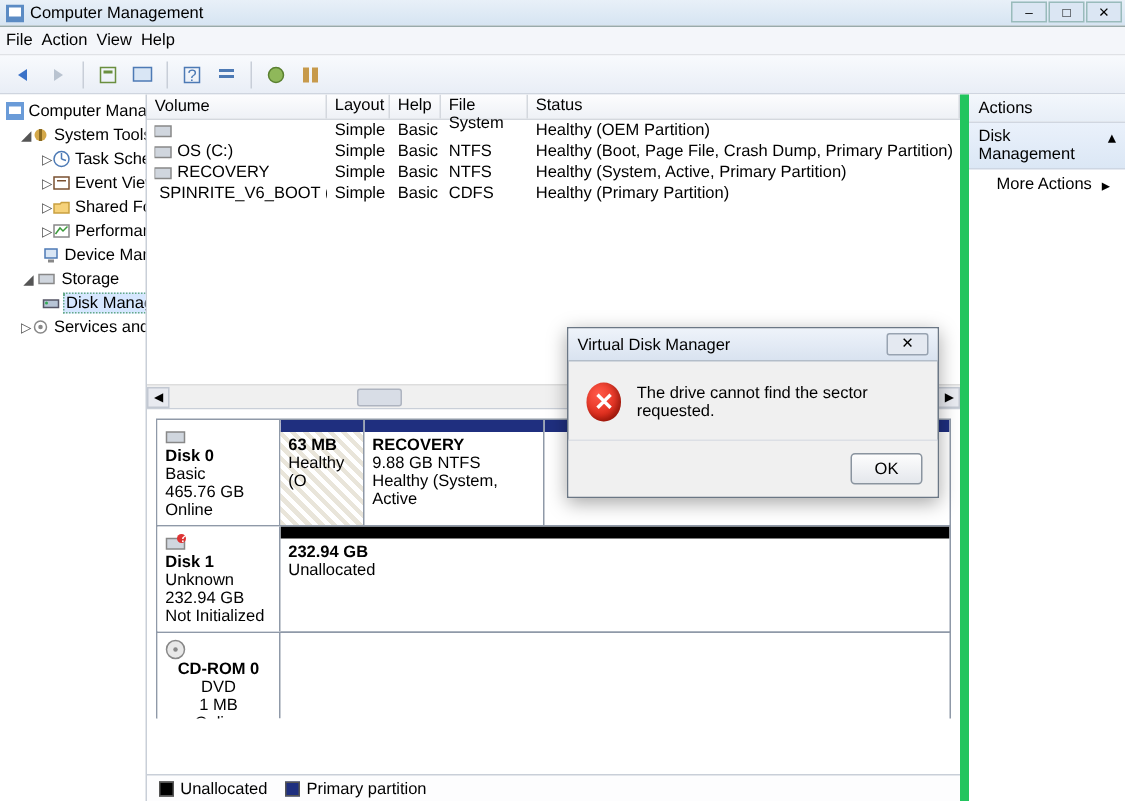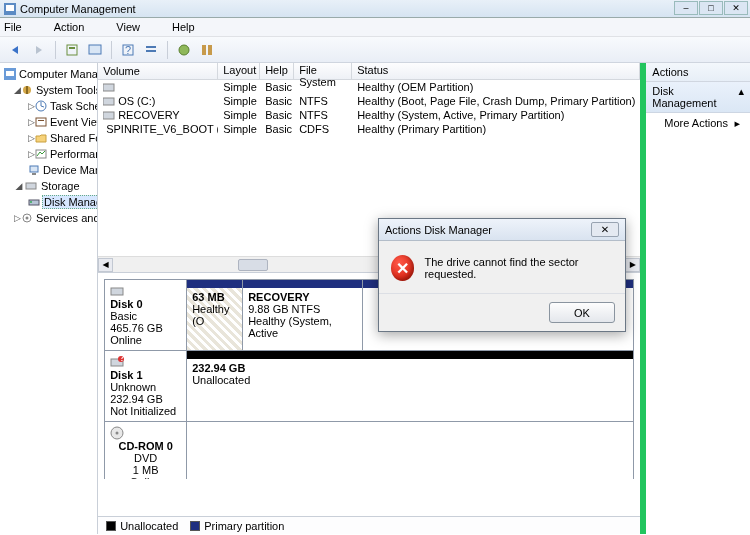--- a/index.html
+++ b/index.html
@@ -3,21 +3,21 @@
 <meta charset="utf-8">
 <style>
 * { box-sizing: border-box; margin: 0; padding: 0; font-family: "Segoe UI", Tahoma, sans-serif; font-size: 11px; }
 body { background: #fff; width: 750px; height: 535px; overflow: hidden; position: relative; }
 
 .titlebar { height: 18px; background: linear-gradient(#e8f0f8,#d6e4f2); border-bottom: 1px solid #9aa; display: flex; align-items: center; padding: 0 4px; }
 .titlebar .icon { width: 12px; height: 12px; margin-right: 4px; }
 .titlebar-btns { position: absolute; right: 2px; top: 1px; display: flex; gap: 1px; }
 .titlebar-btns div { width: 24px; height: 14px; background: #dbe6f3; border: 1px solid #9bb; font-size: 9px; text-align: center; line-height: 12px; }
 
-.menubar { height: 19px; background: #f4f6fa; border-bottom: 1px solid #e0e2e6; display: flex; align-items: center; padding-left: 4px; gap: 32px; }
+.menubar { height: 19px; background: #f4f6fa; border-bottom: 1px solid #e0e2e6; display: flex; align-items: center; padding-left: 4px; gap: 6px; }
 .menubar span { cursor: default; }
 
 .toolbar { height: 26px; background: linear-gradient(#f8fafd,#e9eef6); border-bottom: 1px solid #cfd5df; display: flex; align-items: center; padding-left: 6px; gap: 3px; }
 .tbtn { width: 20px; height: 20px; display: flex; align-items: center; justify-content: center; border: 1px solid transparent; }
 .sep { width: 1px; height: 18px; background: #c8ced8; margin: 0 3px; }
 
 .workspace { display: flex; height: 471px; }
 
 .tree { width: 138px; border-right: 1px solid #c9cfd8; padding: 3px 2px; overflow: hidden; background: #fff; }
 .tree-row { display: flex; align-items: center; height: 16px; padding-left: 2px; white-space: nowrap; }
@@ -59,21 +59,21 @@
 .actions h3 { background:linear-gradient(#f3f7fc,#e7eef7); border-bottom:1px solid #d0d6e0; padding:3px 6px; font-weight:normal; font-size:11px; }
 .act-head { background:linear-gradient(#eaf1fb,#dbe7f5); padding:3px 6px; border-bottom:1px solid #cdd6e3; display:flex; justify-content:space-between; }
 .act-item { padding:4px 10px 4px 18px; display:flex; justify-content:space-between; }
 
 .dialog { position:absolute; left:378px; top:218px; width:248px; background:#f0f0f0; border:1px solid #6b7785; box-shadow:0 3px 12px rgba(0,0,0,.35); }
 .dlg-title { height:22px; background:linear-gradient(#eef3fa,#d9e3f0); border-bottom:1px solid #b3bdc9; display:flex; align-items:center; padding:0 6px; font-size:11px; }
 .dlg-close { margin-left:auto; width:28px; height:15px; background:#e4e9f1; border:1px solid #98a3b1; border-radius:2px; text-align:center; font-size:10px; line-height:13px; }
 .dlg-body { padding:14px 12px 12px 12px; display:flex; gap:10px; align-items:center; border-bottom:1px solid #dcdfe5; }
 .err-icon { width:26px; height:26px; border-radius:50%; background:radial-gradient(circle at 35% 30%,#ff5a4a,#cc1100); display:flex; align-items:center; justify-content:center; color:#fff; font-weight:bold; font-size:16px; box-shadow:inset -2px -2px 4px rgba(0,0,0,.3); }
 .dlg-btns { padding:8px 10px; display:flex; justify-content:flex-end; background:#f0f0f0; }
-.dlg-btns button { width:66px; height:21px; background:linear-gradient(#fdfdfd,#e4e7ec); border:1px solid #8a949f; border-radius:3px; }
+.dlg-btns button { width:48px; height:21px; background:linear-gradient(#fdfdfd,#e4e7ec); border:1px solid #8a949f; border-radius:3px; }
 
 svg { display:block; }
 </style>
 </head>
 <body>
 
 <div class="titlebar">
   <span class="icon">
       <svg width="12" height="12">
         <rect width="12" height="12" fill="#5b8bc4"></rect>
@@ -349,21 +349,21 @@
     </div>
     <div class="act-item">
       <span>More Actions</span>
       <span>▸</span>
     </div>
   </div>
 </div>
 
 <div class="dialog">
   <div class="dlg-title">
-    <span>Actions Disk Manager</span>
+    <span>Virtual Disk Manager</span>
     <div class="dlg-close">✕</div>
   </div>
   <div class="dlg-body">
     <div class="err-icon">✕</div>
     <div>The drive cannot find the sector requested.</div>
   </div>
   <div class="dlg-btns">
     <button>OK</button>
   </div>
 </div>

